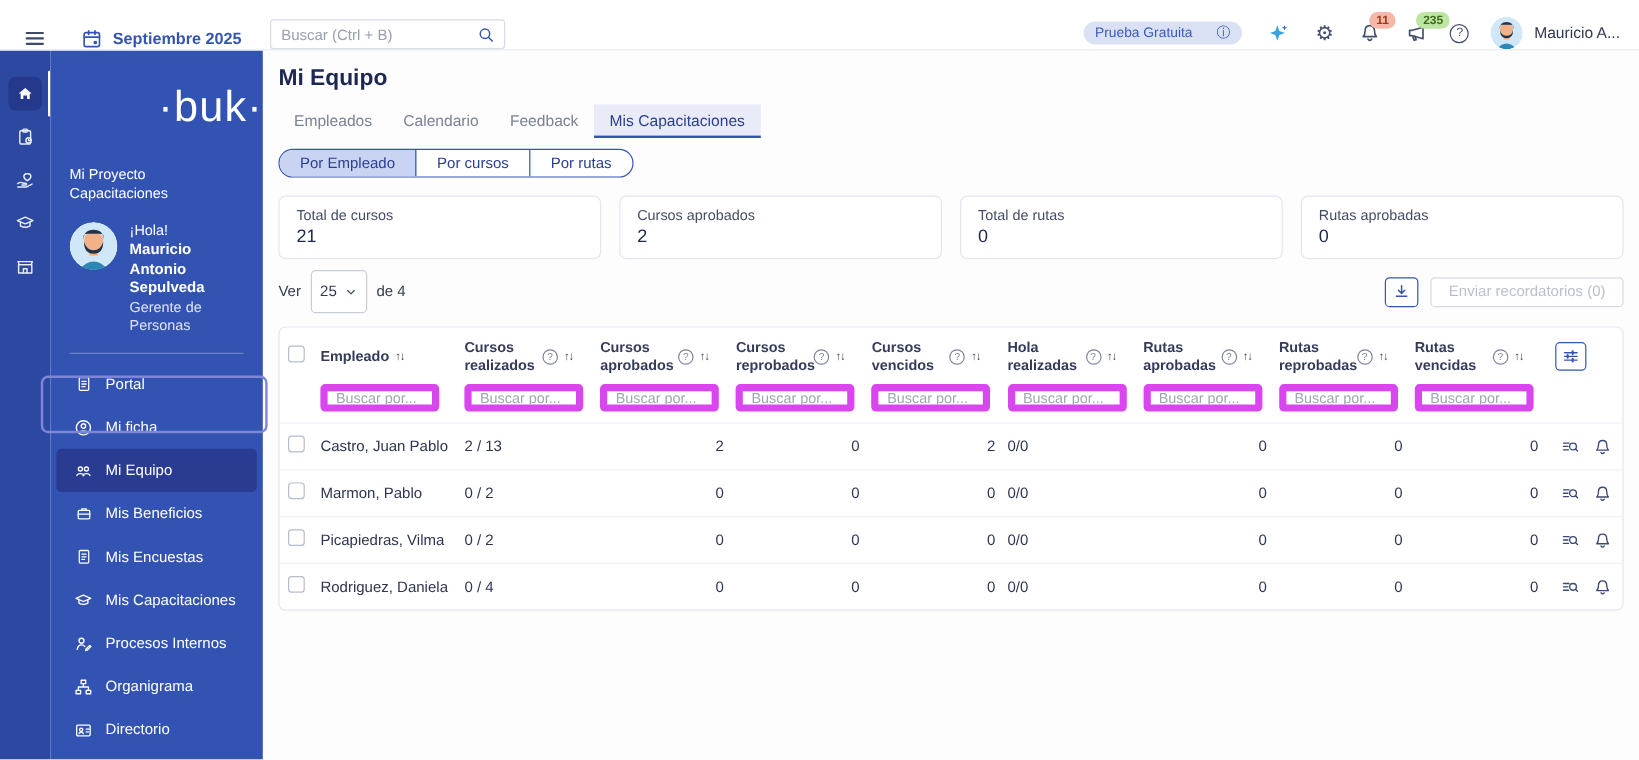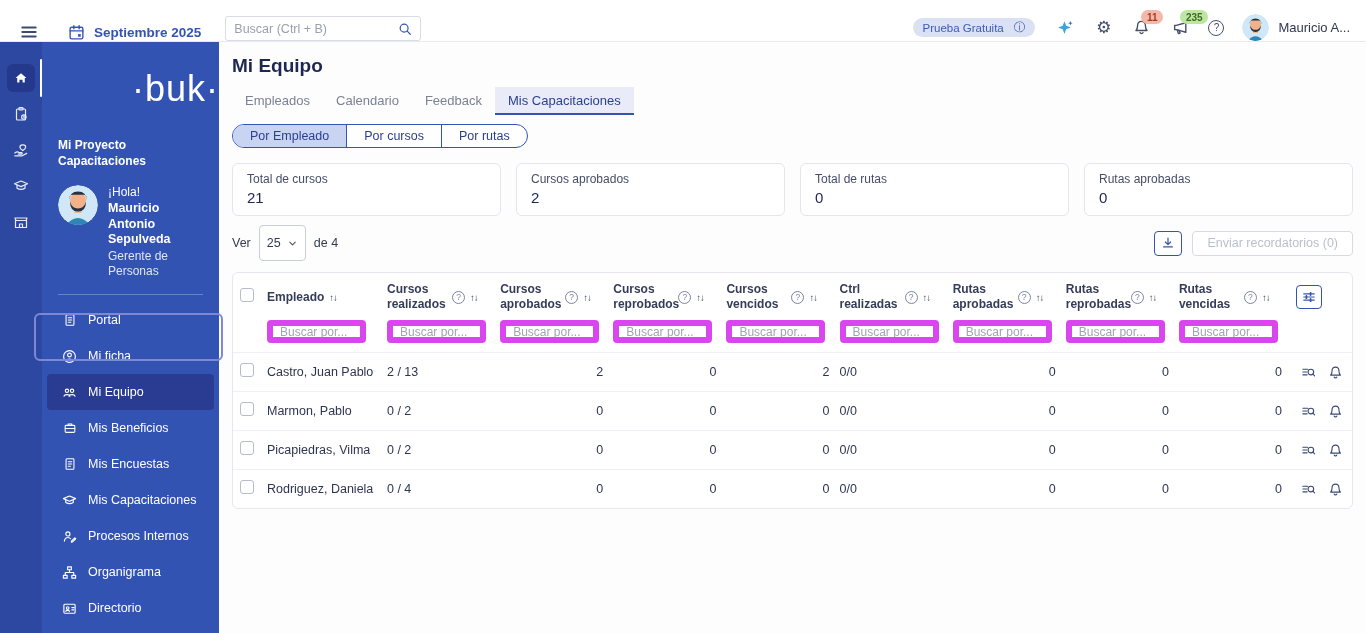--- a/index.html
+++ b/index.html
@@ -8,41 +8,41 @@
 
   
   .topbar { position:absolute; top:0; left:0; right:0; height:42px; background:#fff; border-bottom:1px solid #e8eaf1; display:flex; align-items:flex-end; padding:0 16px; z-index:5; }
   .hamburger { color:#3d4a6e; cursor:pointer; margin-left:4px; }
   .tb-date { display:flex; align-items:center; gap:9px; margin-left:30px; color:#3454b4; font-size:13.5px; font-weight:bold; cursor:pointer; }
   .tb-search { margin-left:24px; width:196px; height:25px; border:1px solid #d9dce5; border-radius:3px; display:flex; align-items:center; padding:0 8px; background:#fff; }
   .tb-search input { border:none; outline:none; flex:1; font-size:12.5px; color:#333a50; font-family:inherit; }
   .tb-search input::placeholder { color:#9aa0ae; }
   .tb-search .sicon { color:#3454b4; }
   .tb-right { margin-left:auto; display:flex; align-items:center; }
-  .trial-pill { background:#dbe1f4; color:#3a5ab8; font-size:11.5px; height:19px; padding:0 10px; border-radius:10px; display:flex; align-items:center; gap:10px; cursor:pointer; }
+  .trial-pill { background:#dbe1f4; color:#3a5ab8; font-size:11.5px; height:19px; padding:0 10px; border-radius:10px; display:flex; align-items:center; gap:20px; cursor:pointer; }
   .tb-ic { margin-left:22px; color:#444f6e; cursor:pointer; position:relative; display:flex; align-items:center; }
   .gear-glyph { font-size:17px; line-height:1; }
   .badge { position:absolute; top:-9px; left:8px; font-size:10px; font-weight:bold; padding:1.5px 5.5px; border-radius:9px; }
   .badge.red { background:#f5b7a8; color:#9c3d21; }
   .badge.green { background:#bde6a2; color:#3f6b1f; }
   .help-circle { width:16px; height:16px; border:1.3px solid #444f6e; border-radius:50%; font-size:10px; display:flex; align-items:center; justify-content:center; }
   .tb-avatar { margin-left:18px; width:27px; height:27px; border-radius:50%; overflow:hidden; cursor:pointer; flex:none; }
   .tb-user { margin-left:9px; font-size:13px; color:#2e3850; cursor:pointer; white-space:nowrap; }
 
   
   .rail { position:absolute; top:42px; left:0; width:42px; bottom:0; background:#2d48a0; z-index:2; }
   .rail-items { padding-top:18px; display:flex; flex-direction:column; align-items:center; }
   .rail-item { width:42px; height:36px; display:flex; align-items:center; justify-content:center; color:#e8ecf9; cursor:pointer; position:relative; }
   .rail-item.active .railbox { background:#24398c; border-radius:6px; width:28px; height:28px; display:flex; align-items:center; justify-content:center; }
   .rail-item.active::after { content:""; position:absolute; right:0; top:-1px; height:38px; width:2.5px; background:#fff; border-radius:2px; }
 
   
   .sidebar { position:absolute; top:42px; left:42px; width:177px; bottom:0; background:#3353b2; color:#fff; z-index:2; }
   .logo { text-align:right; margin-top:26px; font-size:36px; letter-spacing:1px; font-weight:400; }
-  .project { margin:28px 16px 0; font-size:12px; font-weight:bold; line-height:1.3; }
+  .project { margin:28px 16px 0; font-size:12px; font-weight:normal; line-height:1.3; }
   .userblock { margin:16px 16px 0; display:flex; gap:10px; }
   .sb-avatar { width:40px; height:40px; border-radius:50%; overflow:hidden; flex:none; }
   .userinfo { font-size:12px; line-height:1.25; }
   .userinfo .greet { margin-bottom:1px; }
   .userinfo .uname { font-weight:bold; font-size:12.5px; }
   .userinfo .urole { color:#dfe4f7; margin-top:1px; }
   .sb-divider { margin:15px 16px 0; border-top:1px solid rgba(255,255,255,.28); }
   .menu { margin-top:7px; }
   .menu-item { height:36px; margin:0 5px; display:flex; align-items:center; gap:11px; padding-left:15px; font-size:12.5px; border-radius:4px; cursor:pointer; }
   .menu-item .mi-ic { color:#fff; width:15px; display:flex; justify-content:center; }
@@ -414,21 +414,21 @@
         <span class="lbl2">Cursos reprobados</span>
         <span class="help">?</span>
         <span class="sort">↑↓</span>
       </div>
       <div class="th">
         <span class="lbl2">Cursos vencidos</span>
         <span class="help">?</span>
         <span class="sort">↑↓</span>
       </div>
       <div class="th">
-        <span class="lbl2">Ctrl realizadas</span>
+        <span class="lbl2">Hola realizadas</span>
         <span class="help">?</span>
         <span class="sort">↑↓</span>
       </div>
       <div class="th">
         <span class="lbl2">Rutas aprobadas</span>
         <span class="help">?</span>
         <span class="sort">↑↓</span>
       </div>
       <div class="th">
         <span class="lbl2">Rutas reprobadas</span>

